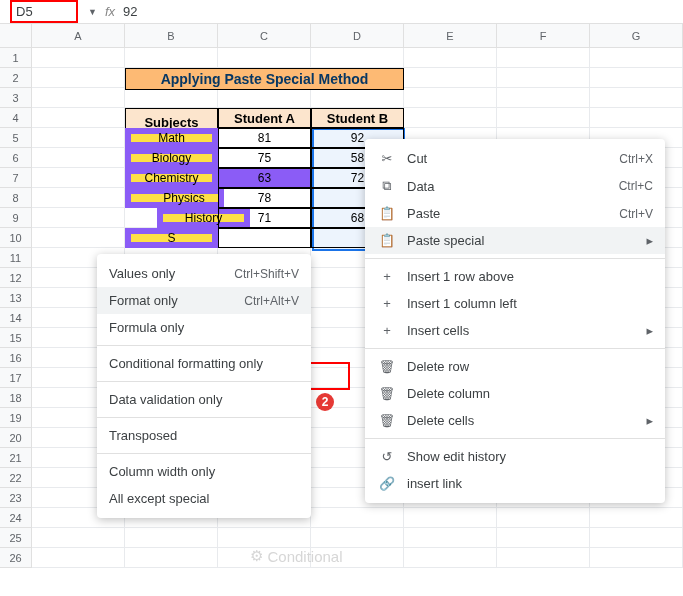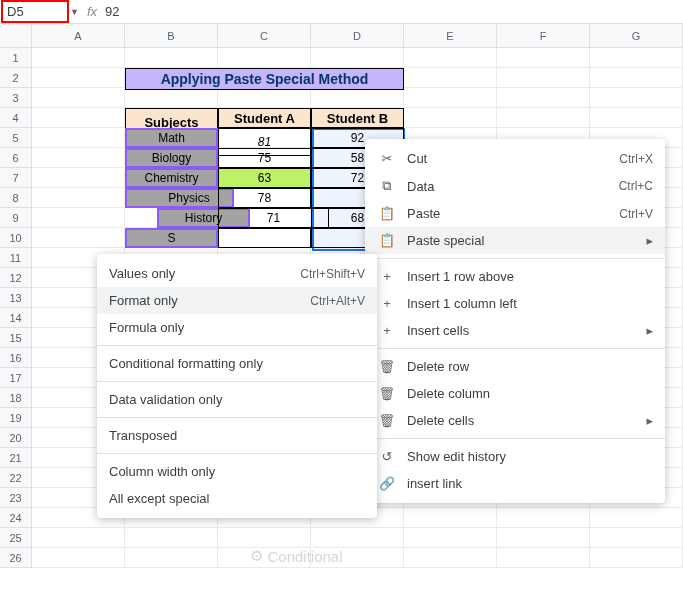--- a/index.html
+++ b/index.html
@@ -1,29 +1,29 @@
 <!DOCTYPE html>
 <html><head>
 <meta charset="utf-8">
 <style>
 *{margin:0;padding:0;box-sizing:border-box}
 body{font-family:Arial,sans-serif;font-size:12px;background:#fff;width:683px;height:596px;position:relative;overflow:hidden}
 .name-box-row{display:flex;align-items:center;height:24px;border-bottom:1px solid #e0e0e0}
-.name-box{width:68px;padding:2px 4px;font-size:13px;color:#3c4043;border:2px solid red;margin:1px}
+.name-box{width:68px;padding:2px 4px;font-size:13px;color:#3c4043;border:2px solid red;margin:10px}
 .fx-ic{margin:0 8px;color:#888;font-style:italic;font-size:13px}
 .fx-val{font-size:13px;color:#3c4043}
 .grid{display:grid;grid-template-columns:32px repeat(7,93px);grid-template-rows:24px repeat(26,20px)}
 .ch{background:#f8f9fa;border-right:1px solid #e0e0e0;border-bottom:1px solid #e0e0e0;display:flex;align-items:center;justify-content:center;color:#5f6368;font-size:11px}
 .rh{background:#f8f9fa;border-right:1px solid #e0e0e0;border-bottom:1px solid #e0e0e0;display:flex;align-items:center;justify-content:center;color:#5f6368;font-size:11px}
 .c{border-right:1px solid #e8eaed;border-bottom:1px solid #e8eaed}
-.title{grid-column:2/5;grid-row:3/4;background:#c4b5fd;border:1px solid #000;display:flex;align-items:center;justify-content:center;font-weight:bold;font-size:14px;color:#073763}
+.title{grid-column:2/5;grid-row:3/4;background:#fdba74;border:1px solid #000;display:flex;align-items:center;justify-content:center;font-weight:bold;font-size:14px;color:#073763}
 .th{background:#fce5cd;border:1px solid #000;display:flex;align-items:center;justify-content:center;font-weight:bold;font-size:13px}
-.sub{background:#a3a3a3;border:2px solid #8b5cf6;display:flex;align-items:center;justify-content:center}
+.sub{background:#fde047;border:6px solid #8b5cf6;display:flex;align-items:center;justify-content:center}
 .val{border:1px solid #000;display:flex;align-items:center;justify-content:center}
-.orange{background:#bef264}
+.orange{background:#8b5cf6}
 .sel{position:absolute;border:2px solid #1a73e8;background:rgba(26,115,232,0.08)}
 .menu{position:absolute;background:#fff;box-shadow:0 2px 10px rgba(0,0,0,.25);border-radius:4px;padding:6px 0;font-size:13px;z-index:10}
 .mi{display:flex;align-items:center;padding:6px 12px;cursor:pointer;color:#3c4043;white-space:nowrap}
 .mi.hov{background:#f1f3f4}
 .mi .ic{width:20px;margin-right:10px;color:#5f6368;display:flex;justify-content:center}
 .mi .lbl{flex:1}
 .mi .sc{color:#5f6368;font-size:12px;margin-left:20px}
 .mi .arr{margin-left:20px;color:#5f6368}
 .sep{height:1px;background:#e0e0e0;margin:4px 0}
 .redbox{position:absolute;border:2px solid red;pointer-events:none}
@@ -314,21 +314,21 @@
   <div class="mi">
       <span class="ic">↺</span>
       <span class="lbl">Show edit history</span>
     </div>
   <div class="mi">
       <span class="ic">🔗</span>
       <span class="lbl">insert link</span>
     </div>
 </div>
 
-<div class="menu" style="left:97px;top:254px;width:280px">
+<div class="menu" style="left:97px;top:254px;width:214px">
   <div class="mi">
       <span class="lbl">Values only</span>
       <span class="sc">Ctrl+Shift+V</span>
     </div>
   <div class="mi hov">
       <span class="lbl">Format only</span>
       <span class="sc">Ctrl+Alt+V</span>
     </div>
   <div class="mi">
       <span class="lbl">Formula only</span>
@@ -363,30 +363,30 @@
     <span>⚙</span>
     <span>Conditional</span>
   </div>
 
 <div style="position: absolute; left: 32px; top: 48px;">
     <div class="title" style="position: absolute; left: 93px; top: 20px; width: 279px; height: 22px;">Applying Paste Special Method</div>
     <div class="th" style="position: absolute; left: 93px; top: 60px; width: 93px; height: 28px;">Subjects</div>
     <div class="th" style="position: absolute; left: 186px; top: 60px; width: 93px; height: 20px;">Student A</div>
     <div class="th" style="position: absolute; left: 279px; top: 60px; width: 93px; height: 20px;">Student B</div>
     <div class="sub" style="position: absolute; left: 93px; top: 80px; width: 93px; height: 20px;">Math</div>
-    <div class="val" style="position: absolute; left: 186px; top: 80px; width: 93px; height: 28px; font-style: italic;">81</div>
+    <div class="val" style="position: absolute; left: 186px; top: 80px; width: 93px; height: 20px;">81</div>
     <div class="val" style="position: absolute; left: 279px; top: 80px; width: 93px; height: 20px;">92</div>
     <div class="sub" style="position: absolute; left: 93px; top: 100px; width: 93px; height: 20px;">Biology</div>
     <div class="val" style="position: absolute; left: 186px; top: 100px; width: 93px; height: 20px;">75</div>
     <div class="val" style="position: absolute; left: 279px; top: 100px; width: 93px; height: 20px;">58</div>
     <div class="sub" style="position: absolute; left: 93px; top: 120px; width: 93px; height: 20px;">Chemistry</div>
     <div class="val orange" style="position: absolute; left: 186px; top: 120px; width: 93px; height: 20px;">63</div>
     <div class="val" style="position: absolute; left: 279px; top: 120px; width: 93px; height: 20px;">72</div>
-    <div class="sub" style="position: absolute; left: 93px; top: 140px; width: 109px; height: 20px; padding-left: 19px;">Physics</div>
+    <div class="sub" style="position: absolute; left: 93px; top: 140px; width: 99px; height: 20px; padding-left: 19px;">Physics</div>
     <div class="val" style="position: absolute; left: 186px; top: 140px; width: 93px; height: 20px;">78</div>
     <div class="val" style="position: absolute; left: 279px; top: 140px; width: 93px; height: 20px; padding-left: 47px;">61</div>
     <div class="sub" style="position: absolute; left: 93px; top: 160px; width: 93px; height: 20px; margin-left: 32px;">History</div>
-    <div class="val" style="position: absolute; left: 186px; top: 160px; width: 111px; height: 20px;">71</div>
+    <div class="val" style="position: absolute; left: 186px; top: 160px; width: 93px; height: 20px;">71</div>
     <div class="val" style="position: absolute; left: 279px; top: 160px; width: 93px; height: 20px;">68</div>
     <div class="sub" style="position: absolute; left: 93px; top: 180px; width: 93px; height: 20px;">S</div>
     <div class="val" style="position: absolute; left: 186px; top: 180px; width: 93px; height: 20px;"></div>
     <div class="val" style="position: absolute; left: 279px; top: 180px; width: 93px; height: 20px;"></div>
   </div>
 
 </body></html>

